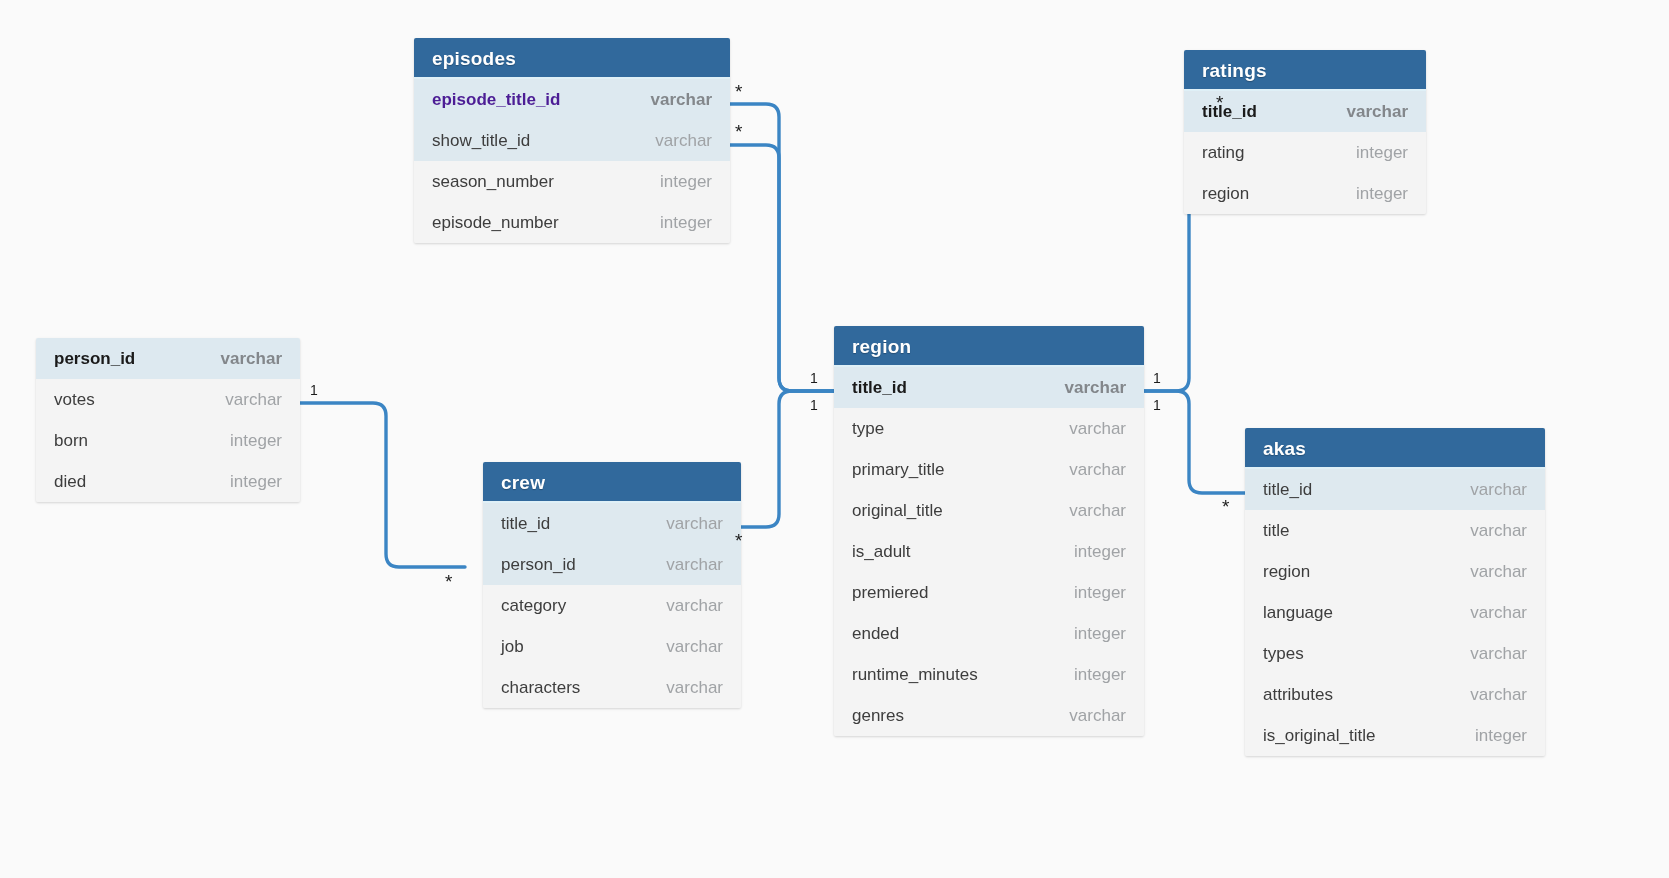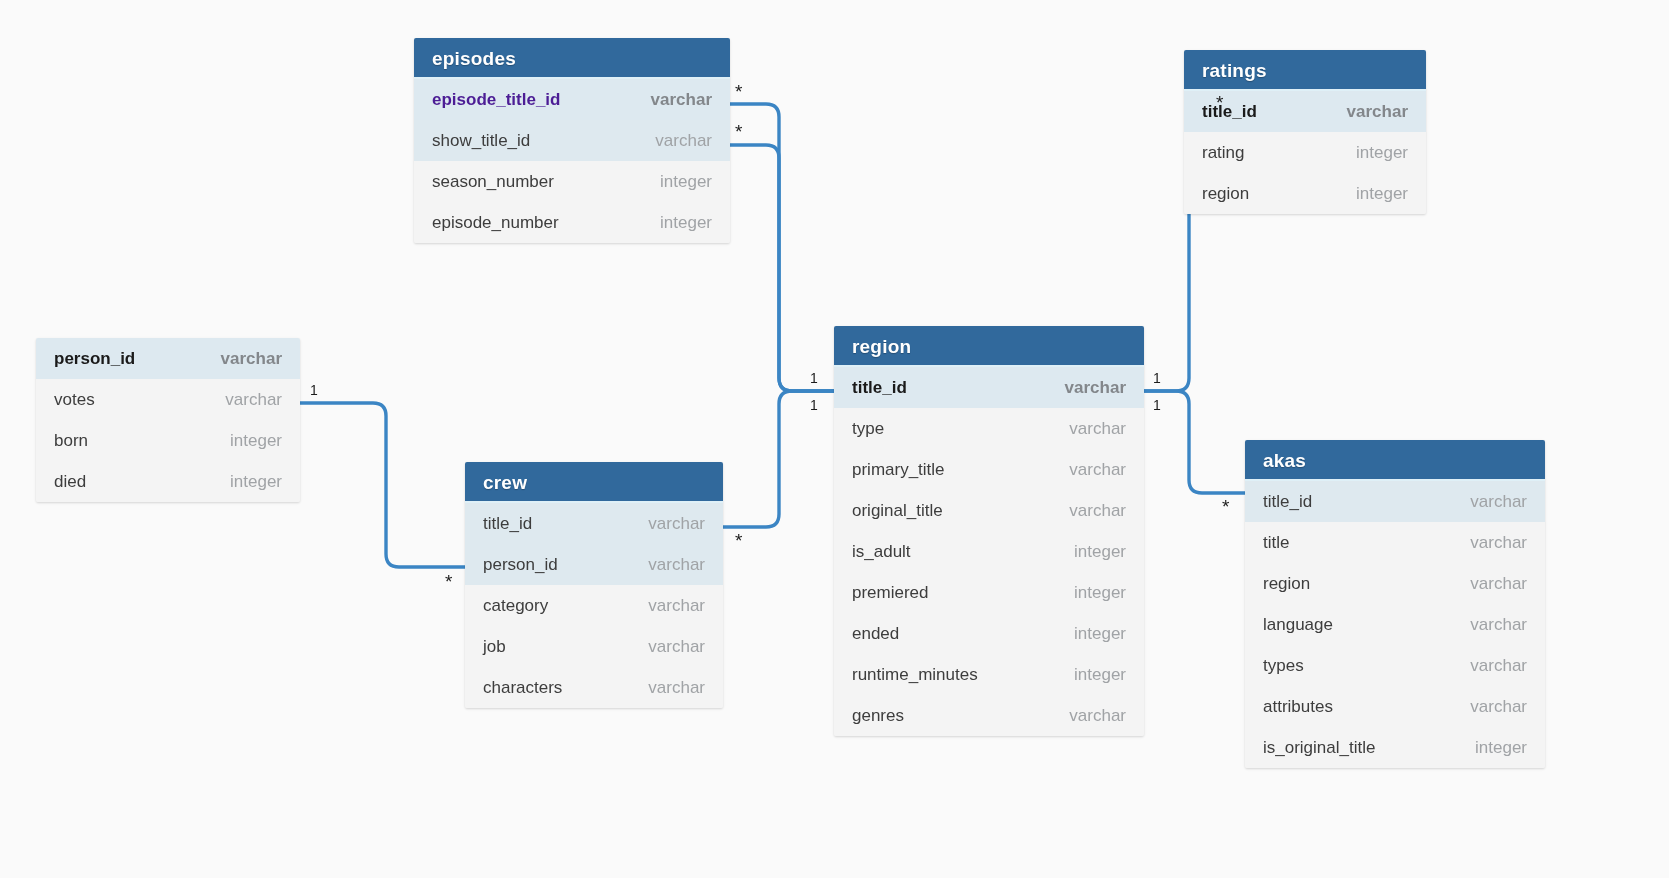--- a/index.html
+++ b/index.html
@@ -201,21 +201,21 @@
         </div>
         <div class="field-row">
           <span class="field-name">runtime_minutes</span>
           <span class="field-type">integer</span>
         </div>
         <div class="field-row">
           <span class="field-name">genres</span>
           <span class="field-type">varchar</span>
         </div>
       </div>
-      <div class="entity" style="left: 1245px; top: 440px; width: 300px;">
+      <div class="entity" style="left: 1245px; top: 428px; width: 300px;">
         <div class="entity-header">akas</div>
         <div class="field-row nonbold fk">
           <span class="field-name">title_id</span>
           <span class="field-type">varchar</span>
         </div>
         <div class="field-row">
           <span class="field-name">title</span>
           <span class="field-type">varchar</span>
         </div>
         <div class="field-row">
@@ -232,21 +232,21 @@
         </div>
         <div class="field-row">
           <span class="field-name">attributes</span>
           <span class="field-type">varchar</span>
         </div>
         <div class="field-row">
           <span class="field-name">is_original_title</span>
           <span class="field-type">integer</span>
         </div>
       </div>
-      <div class="entity" style="left: 465px; top: 462px; width: 258px;">
+      <div class="entity" style="left: 483px; top: 462px; width: 258px;">
         <div class="entity-header">crew</div>
         <div class="field-row nonbold fk">
           <span class="field-name">title_id</span>
           <span class="field-type">varchar</span>
         </div>
         <div class="field-row nonbold fk">
           <span class="field-name">person_id</span>
           <span class="field-type">varchar</span>
         </div>
         <div class="field-row">

